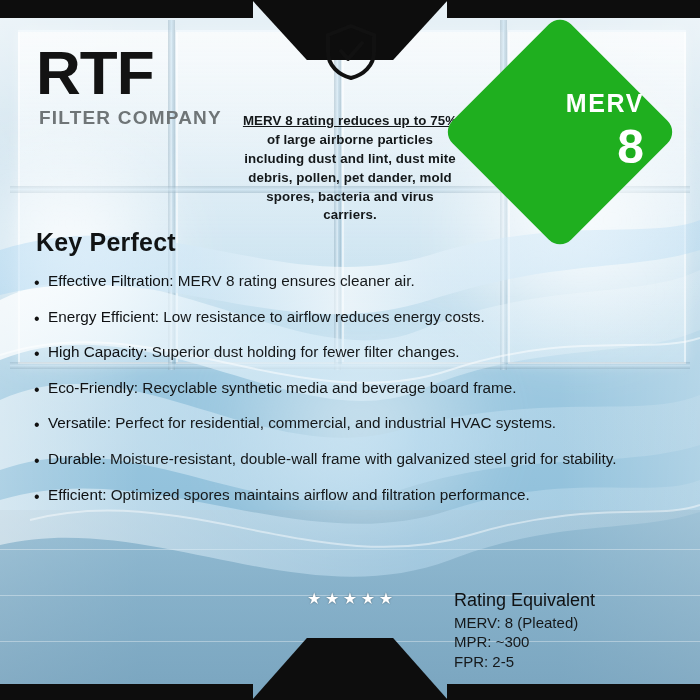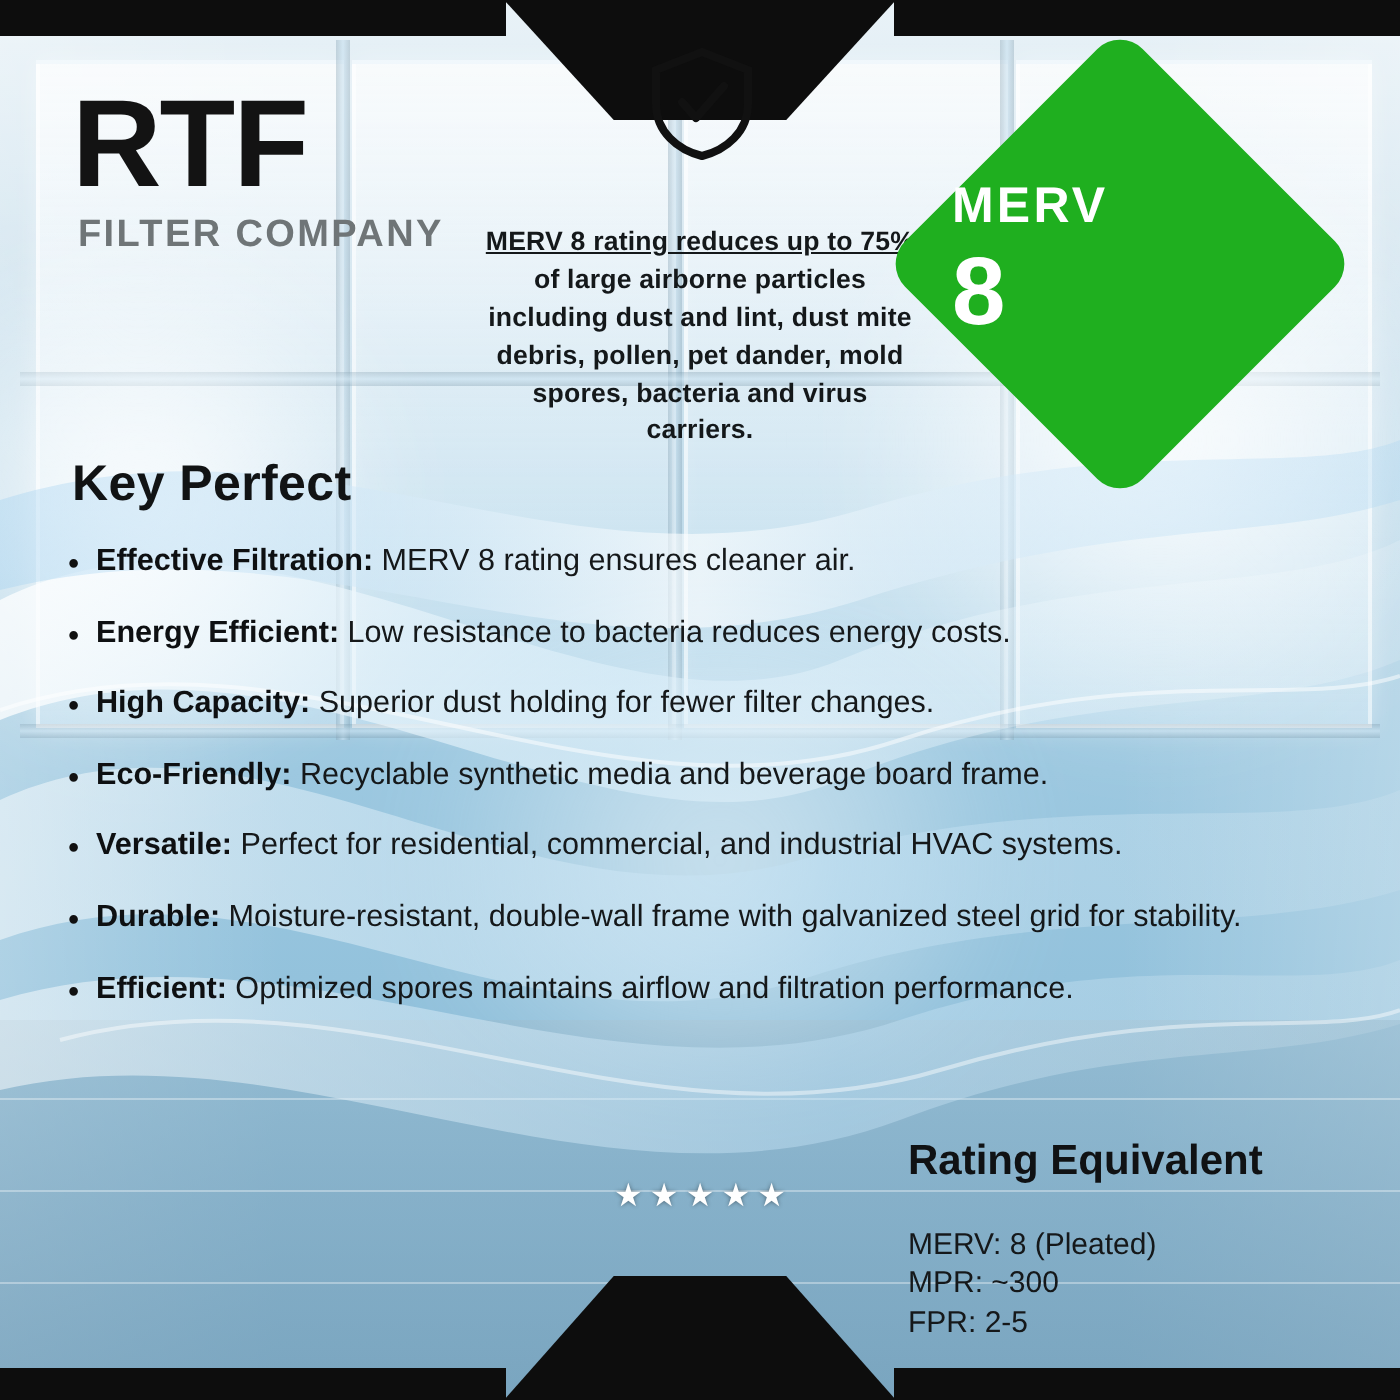--- a/index.html
+++ b/index.html
@@ -156,21 +156,21 @@
     background: #1faf1f;
     transform: rotate(45deg);
     border-radius: 16px;
   }
   .diamond-inner {
     position: absolute;
     left: 476px; top: 48px;
     width: 168px; height: 168px;
     display: flex;
     flex-direction: column;
-    align-items: flex-start;
+    align-items: flex-end;
     justify-content: center;
     color: #ffffff;
   }
   .diamond-label {
     font-size: 25px;
     font-weight: bold;
     letter-spacing: 1.6px;
     line-height: 1;
   }
   .diamond-value {
@@ -205,21 +205,21 @@
     font-size: 16px;
     line-height: 1.35;
     padding-top: 1px;
   }
   .benefit-text {
     font-size: 15.3px;
     line-height: 1.36;
     color: #15181a;
   }
   .benefit-text b {
-    font-weight: bold;
+    font-weight: normal;
     color: #0e1012;
   }
 
   
   .stars {
     position: absolute;
     left: 307px; bottom: 92px;
     width: 86px;
     display: flex;
     justify-content: space-between;
@@ -229,24 +229,24 @@
   }
 
   
   .rating {
     position: absolute;
     right: 26px; bottom: 28px;
     text-align: left;
     width: 220px;
   }
   .rating-title {
-    font-size: 21px;
-    font-weight: bold;
+    font-size: 18px;
+    font-weight: normal;
     color: #101214;
-    margin-bottom: 20px;
+    margin-bottom: 2px;
   }
   .rating-line {
     font-size: 15px;
     color: #15181a;
     line-height: 1.32;
   }
 </style>
 </head>
 <body>
 
@@ -327,21 +327,21 @@
   <div class="benefits">
     <div class="benefits-title">Key Perfect</div>
 
     <div class="benefit-row">
       <span class="bullet">•</span>
       <div class="benefit-text"><b>Effective Filtration:</b><span> MERV 8 rating ensures cleaner air.</span></div>
     </div>
 
     <div class="benefit-row">
       <span class="bullet">•</span>
-      <div class="benefit-text"><b>Energy Efficient:</b><span> Low resistance to bacteria reduces energy costs.</span></div>
+      <div class="benefit-text"><b>Energy Efficient:</b><span> Low resistance to airflow reduces energy costs.</span></div>
     </div>
 
     <div class="benefit-row">
       <span class="bullet">•</span>
       <div class="benefit-text"><b>High Capacity:</b><span> Superior dust holding for fewer filter changes.</span></div>
     </div>
 
     <div class="benefit-row">
       <span class="bullet">•</span>
       <div class="benefit-text"><b>Eco-Friendly:</b><span> Recyclable synthetic media and beverage board frame.</span></div>

